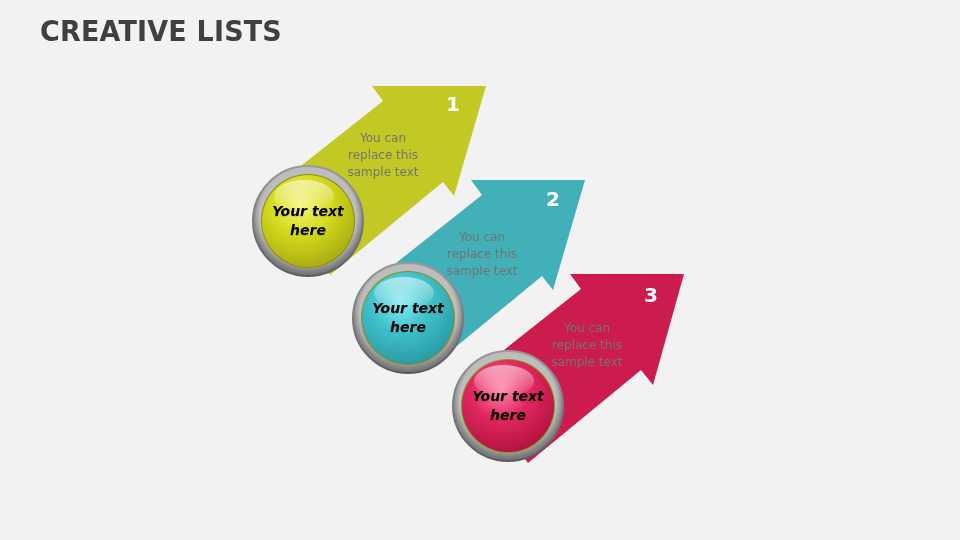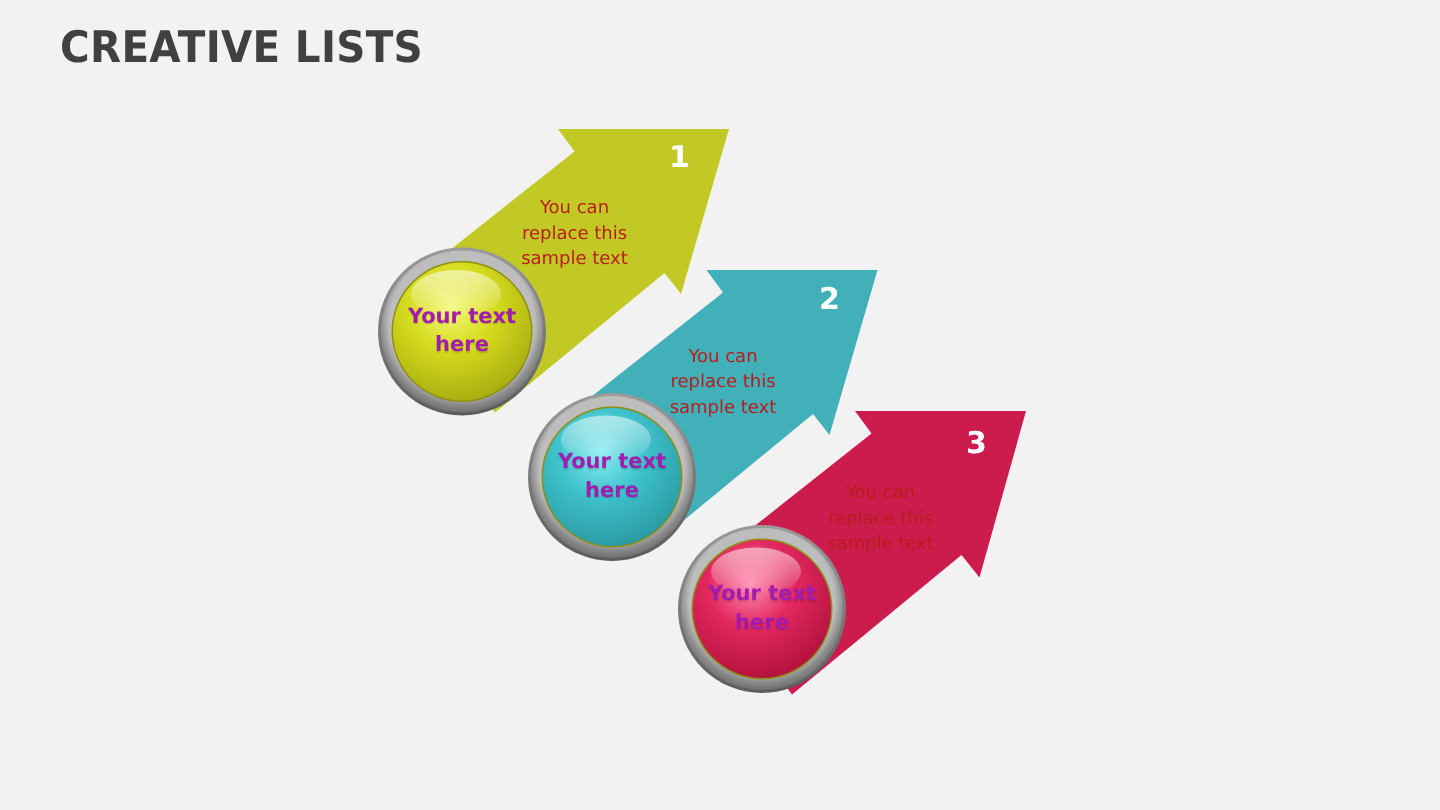--- a/index.html
+++ b/index.html
@@ -17,28 +17,29 @@
       transform: scaleX(0.93); transform-origin: left top;
     }
     svg.stage { position: absolute; left: 0; top: 0; }
     .num {
       position: absolute; width: 30px; text-align: center;
       color: #ffffff; font-weight: bold; font-size: 20px;
       font-family: "DejaVu Sans", sans-serif;
     }
     .desc {
       position: absolute; width: 110px; text-align: center;
-      color: #b91c1c; font-size: 12px; line-height: 17px;
+      color: #737373; font-size: 12px; line-height: 17px;
       font-family: "DejaVu Sans", sans-serif;
     }
     .btn-label {
       position: absolute; width: 100px; text-align: center;
-      color: #a21caf; font-weight: bold; font-size: 14px; line-height: 19px;
+      color: #000000; font-weight: bold; font-size: 14px; line-height: 19px;
       font-family: "DejaVu Sans", sans-serif;
       text-shadow: 0 1px 1px rgba(0,0,0,0.15);
+      font-style: italic;
     }
   </style>
 </head>
 <body>
 
 <div class="title">CREATIVE LISTS</div>
 
 <svg class="stage" width="960" height="540" viewBox="0 0 960 540">
   <defs>
     <radialGradient id="rim" cx="50%" cy="45%" r="55%">

